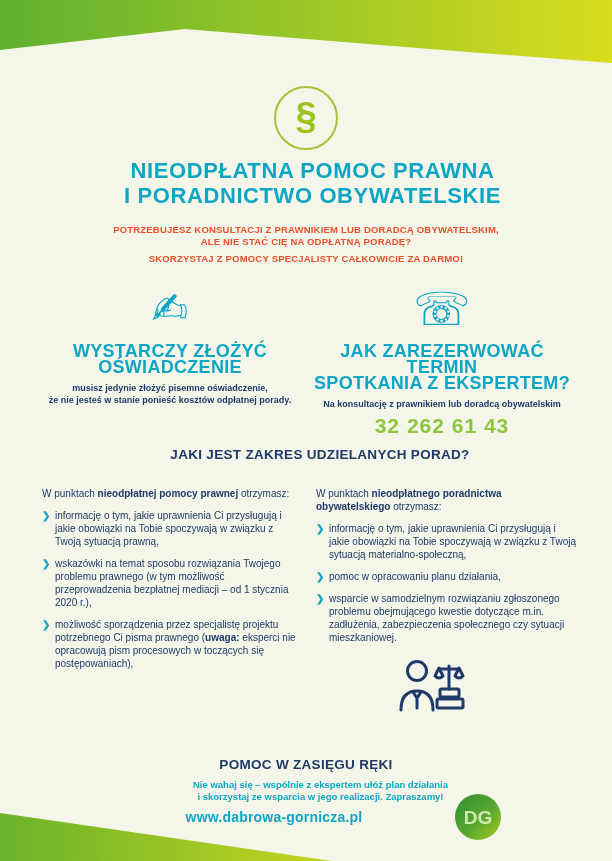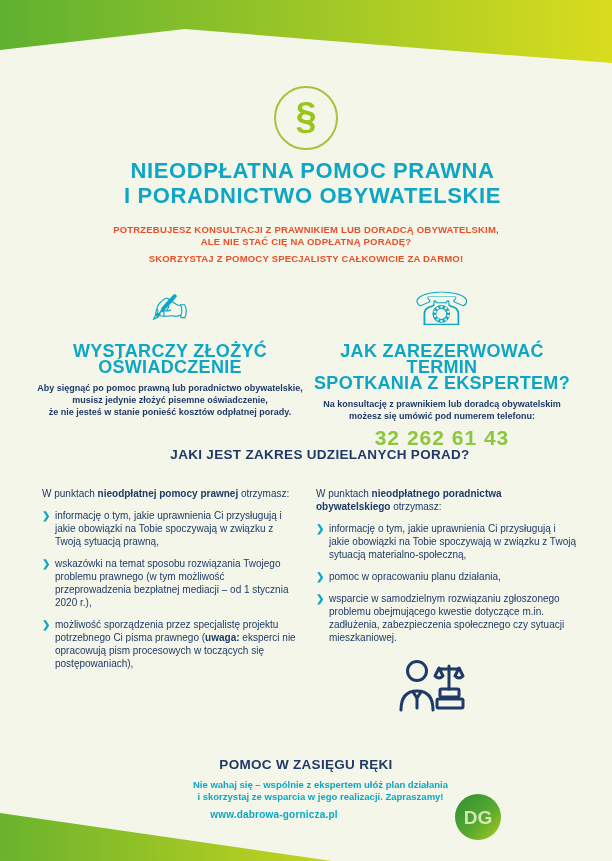--- a/index.html
+++ b/index.html
@@ -86,21 +86,21 @@
   .footer-heading {
     position:absolute; top:757px; left:0; width:612px; text-align:center;
     color:#1f3a68; font-weight:bold; font-size:13.5px; letter-spacing:0.3px;
   }
   .footer-tagline {
     position:absolute; top:779px; left:0; width:612px; text-align:center;
     color:#0ea6c4; font-weight:bold; font-size:9.5px; line-height:12px;padding-left:29px;
   }
   .footer-site {
     position:absolute; top:809px; left:0; width:532px; text-align:center;
-    color:#0ea6c4; font-weight:bold; font-size:10px; letter-spacing:0.2px;
+    color:#0ea6c4; font-weight:bold; font-size:14px; letter-spacing:0.2px;
     text-decoration:none; cursor:pointer;padding-left:16px;
   }
   .logo { position:absolute; top:794px; left:455px; display:flex; align-items:center; }
   .logo-text { margin-left:7px; }
   .logo-name {
     color:#3a3a3a; font-weight:bold; font-size:12.5px; line-height:12.5px;
     letter-spacing:0.4px;
   }
   .logo-claim {
     color:#f39c1f; font-weight:bold; font-size:6.5px; text-align:right; margin-top:2px;
@@ -136,35 +136,33 @@
     <div class="second">SKORZYSTAJ Z POMOCY SPECJALISTY CAŁKOWICIE ZA DARMO!</div>
   </div>
 
   <div class="info-col left">
     <span class="info-icon write">✍</span>
     <div class="info-heading">
       <div>WYSTARCZY ZŁOŻYĆ</div>
       <div>OŚWIADCZENIE</div>
     </div>
     <div class="info-body">
-      <div>Aby sięgnąć po pomoc prawną lub poradnictwo obywatelskie,</div>
       <div>musisz jedynie złożyć pisemne oświadczenie,</div>
       <div>że nie jesteś w stanie ponieść kosztów odpłatnej porady.</div>
     </div>
   </div>
 
   <div class="info-col right">
     <span class="info-icon">☏</span>
     <div class="info-heading">
       <div>JAK ZAREZERWOWAĆ TERMIN</div>
       <div>SPOTKANIA Z EKSPERTEM?</div>
     </div>
     <div class="info-body">
       <div>Na konsultację z prawnikiem lub doradcą obywatelskim</div>
-      <div>możesz się umówić pod numerem telefonu:</div>
     </div>
     <div class="phone-number">32 262 61 43</div>
   </div>
 
   <div class="scope-heading">JAKI JEST ZAKRES UDZIELANYCH PORAD?</div>
 
   <div class="scope-col left">
     <div class="scope-intro"><span>W punktach </span><b>nieodpłatnej pomocy prawnej</b><span> otrzymasz:</span></div>
     <div class="bullet">
       <span class="chev">❯</span>

